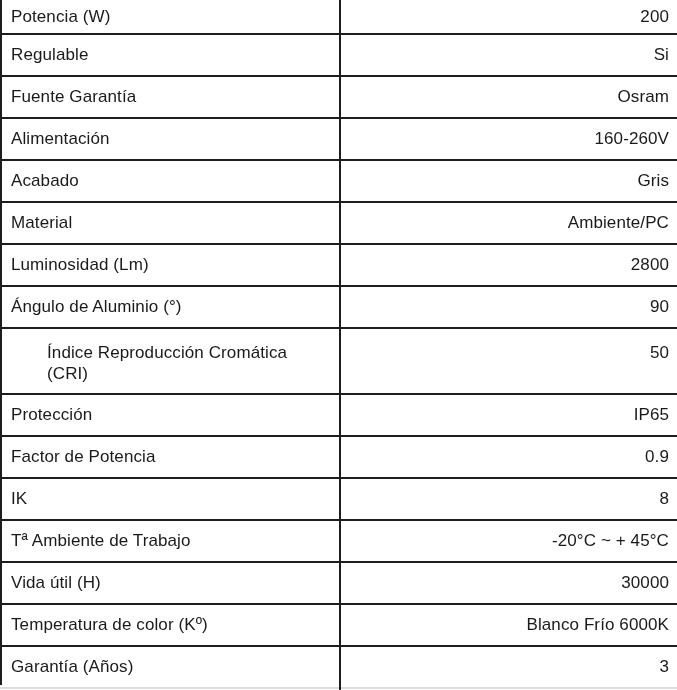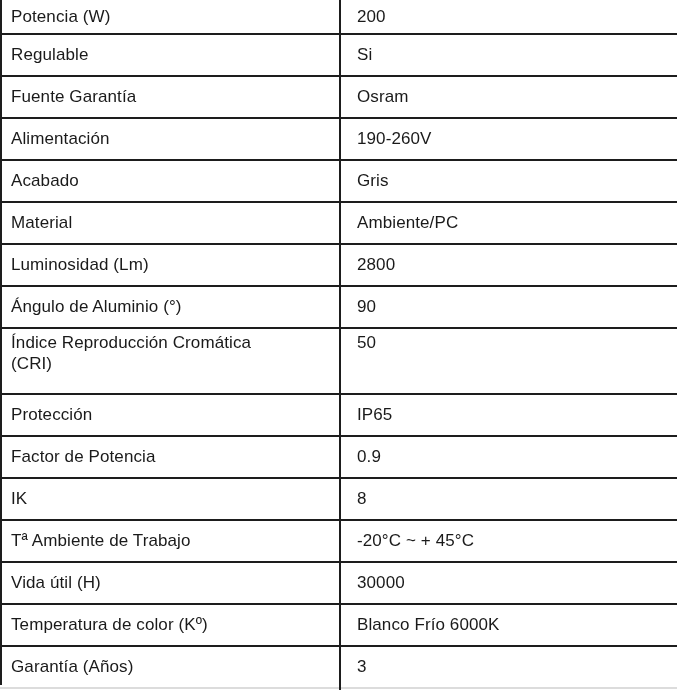--- a/index.html
+++ b/index.html
@@ -67,39 +67,41 @@
     height: 33px;
     border-top: none;
   }
   
   .row.tall {
     height: 66px;
     align-items: flex-start;
   }
   .row.tall .cell-label,
   .row.tall .cell-value {
-    padding-top: 3px;
+    padding-top: 13px;
     line-height: 21px;
+    margin-left: 36px;
   }
   .cell-label {
     box-sizing: border-box;
     width: 339px;
     padding-left: 11px;
     padding-right: 55px;
     font-size: 17px;
     letter-spacing: 0.1px;
     flex: none;
   }
   .cell-value {
     box-sizing: border-box;
     flex: 1;
     padding-left: 18px;
     padding-right: 8px;
     font-size: 17px;
     letter-spacing: 0.1px;
+    text-align: right;
   }
 </style>
 </head>
 <body>
 
 <div class="spec-table">
   <div class="rows">
       <div class="row">
         <div class="cell-label">Potencia (W)</div>
         <div class="cell-value">200</div>
@@ -107,21 +109,21 @@
       <div class="row">
         <div class="cell-label">Regulable</div>
         <div class="cell-value">Si</div>
       </div>
       <div class="row">
         <div class="cell-label">Fuente Garantía</div>
         <div class="cell-value">Osram</div>
       </div>
       <div class="row">
         <div class="cell-label">Alimentación</div>
-        <div class="cell-value">190-260V</div>
+        <div class="cell-value">160-260V</div>
       </div>
       <div class="row">
         <div class="cell-label">Acabado</div>
         <div class="cell-value">Gris</div>
       </div>
       <div class="row">
         <div class="cell-label">Material</div>
         <div class="cell-value">Ambiente/PC</div>
       </div>
       <div class="row">

